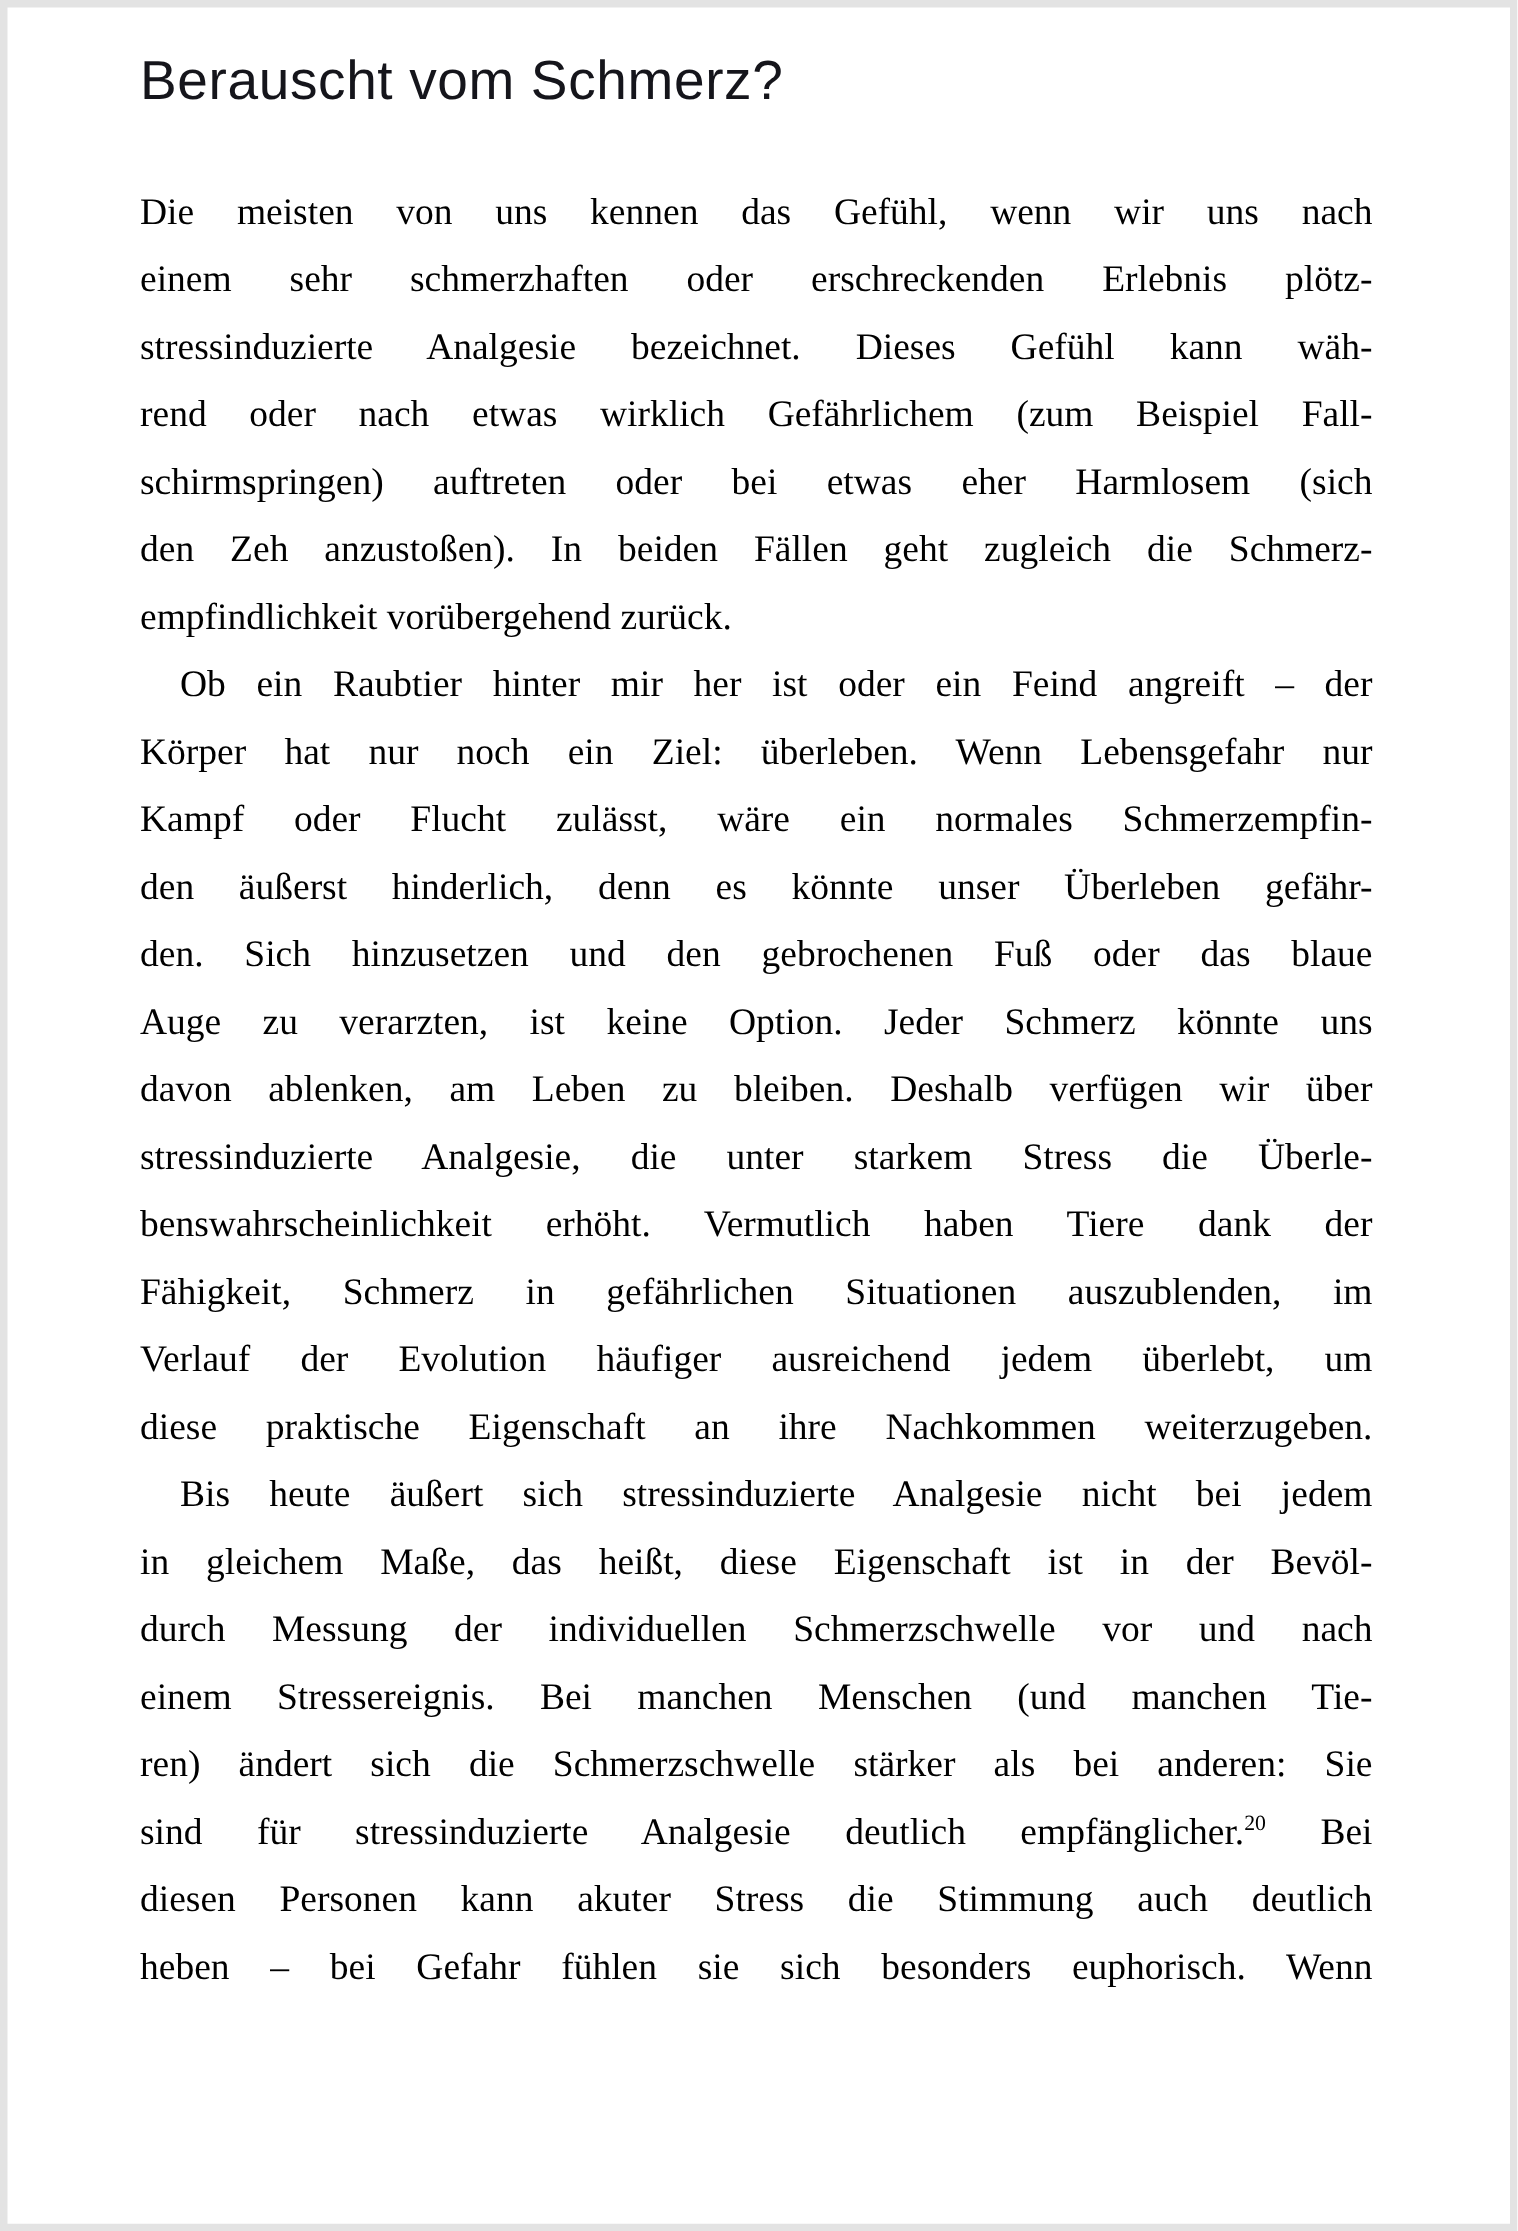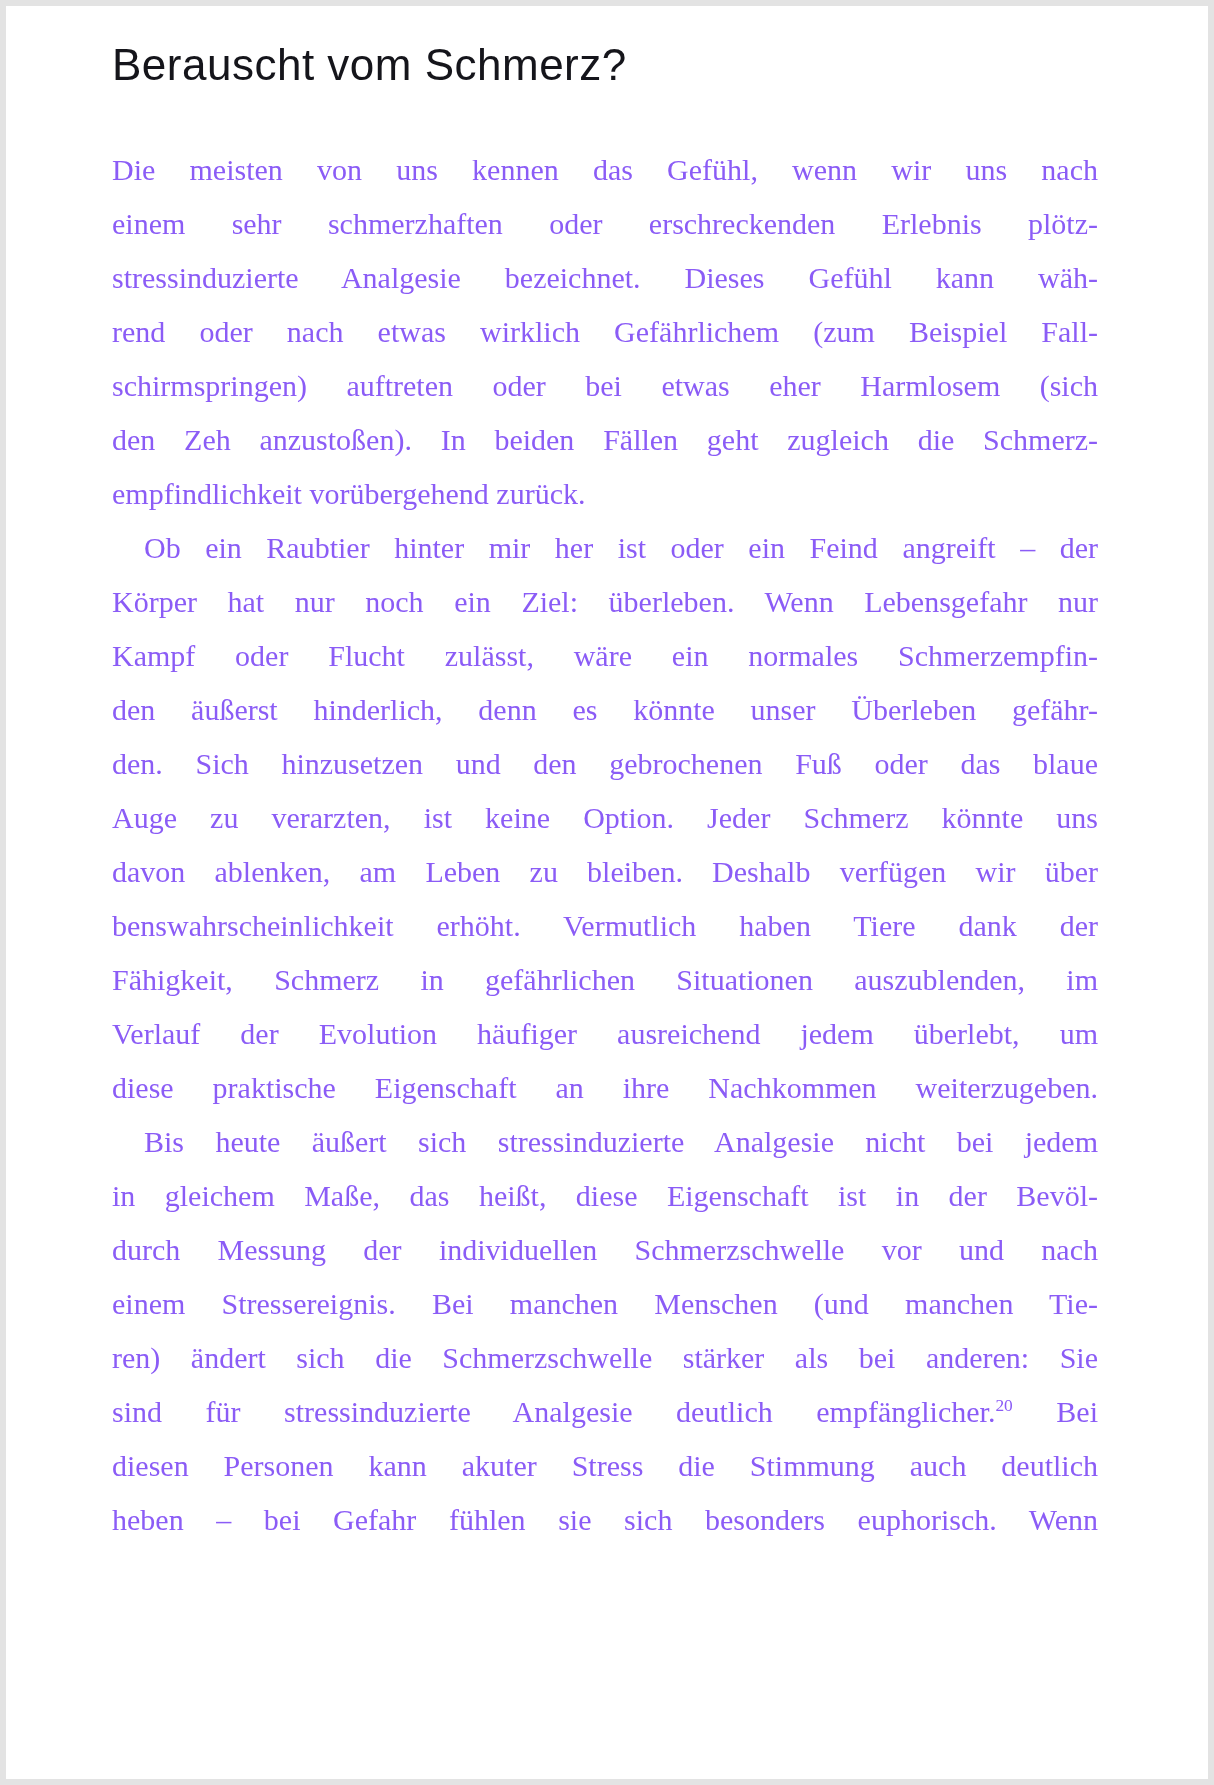--- a/index.html
+++ b/index.html
@@ -44,38 +44,39 @@
     font-size: 0.58em;
     vertical-align: super;
     line-height: 0;
   }
 </style>
 </head>
 <body>
 
 <div class="page-frame" style="border-color: rgb(227, 227, 227); background: rgb(255, 255, 255);">
   <h1 class="chapter-title" style="color: rgb(21, 21, 27);">Berauscht vom Schmerz?</h1>
-  <div class="body-text" style="color: #8b5cf6;">
+  <div class="body-text" style="color: #000000;">
       <div class="paragraph">
         <div class="line">Die meisten von uns kennen das Gefühl, wenn wir uns nach</div>
         <div class="line">einem sehr schmerzhaften oder erschreckenden Erlebnis plötz-</div>
         <div class="line">stressinduzierte Analgesie bezeichnet. Dieses Gefühl kann wäh-</div>
         <div class="line">rend oder nach etwas wirklich Gefährlichem (zum Beispiel Fall-</div>
         <div class="line">schirmspringen) auftreten oder bei etwas eher Harmlosem (sich</div>
         <div class="line">den Zeh anzustoßen). In beiden Fällen geht zugleich die Schmerz-</div>
         <div class="line no-just">empfindlichkeit vorübergehend zurück.</div>
       </div>
       <div class="paragraph">
         <div class="line indent">Ob ein Raubtier hinter mir her ist oder ein Feind angreift – der</div>
         <div class="line">Körper hat nur noch ein Ziel: überleben. Wenn Lebensgefahr nur</div>
         <div class="line">Kampf oder Flucht zulässt, wäre ein normales Schmerzempfin-</div>
         <div class="line">den äußerst hinderlich, denn es könnte unser Überleben gefähr-</div>
         <div class="line">den. Sich hinzusetzen und den gebrochenen Fuß oder das blaue</div>
         <div class="line">Auge zu verarzten, ist keine Option. Jeder Schmerz könnte uns</div>
         <div class="line">davon ablenken, am Leben zu bleiben. Deshalb verfügen wir über</div>
+        <div class="line">stressinduzierte Analgesie, die unter starkem Stress die Überle-</div>
         <div class="line">benswahrscheinlichkeit erhöht. Vermutlich haben Tiere dank der</div>
         <div class="line">Fähigkeit, Schmerz in gefährlichen Situationen auszublenden, im</div>
         <div class="line">Verlauf der Evolution häufiger ausreichend jedem überlebt, um</div>
         <div class="line">diese praktische Eigenschaft an ihre Nachkommen weiterzugeben.</div>
       </div>
       <div class="paragraph">
         <div class="line indent">Bis heute äußert sich stressinduzierte Analgesie nicht bei jedem</div>
         <div class="line">in gleichem Maße, das heißt, diese Eigenschaft ist in der Bevöl-</div>
         <div class="line">durch Messung der individuellen Schmerzschwelle vor und nach</div>
         <div class="line">einem Stressereignis. Bei manchen Menschen (und manchen Tie-</div>

